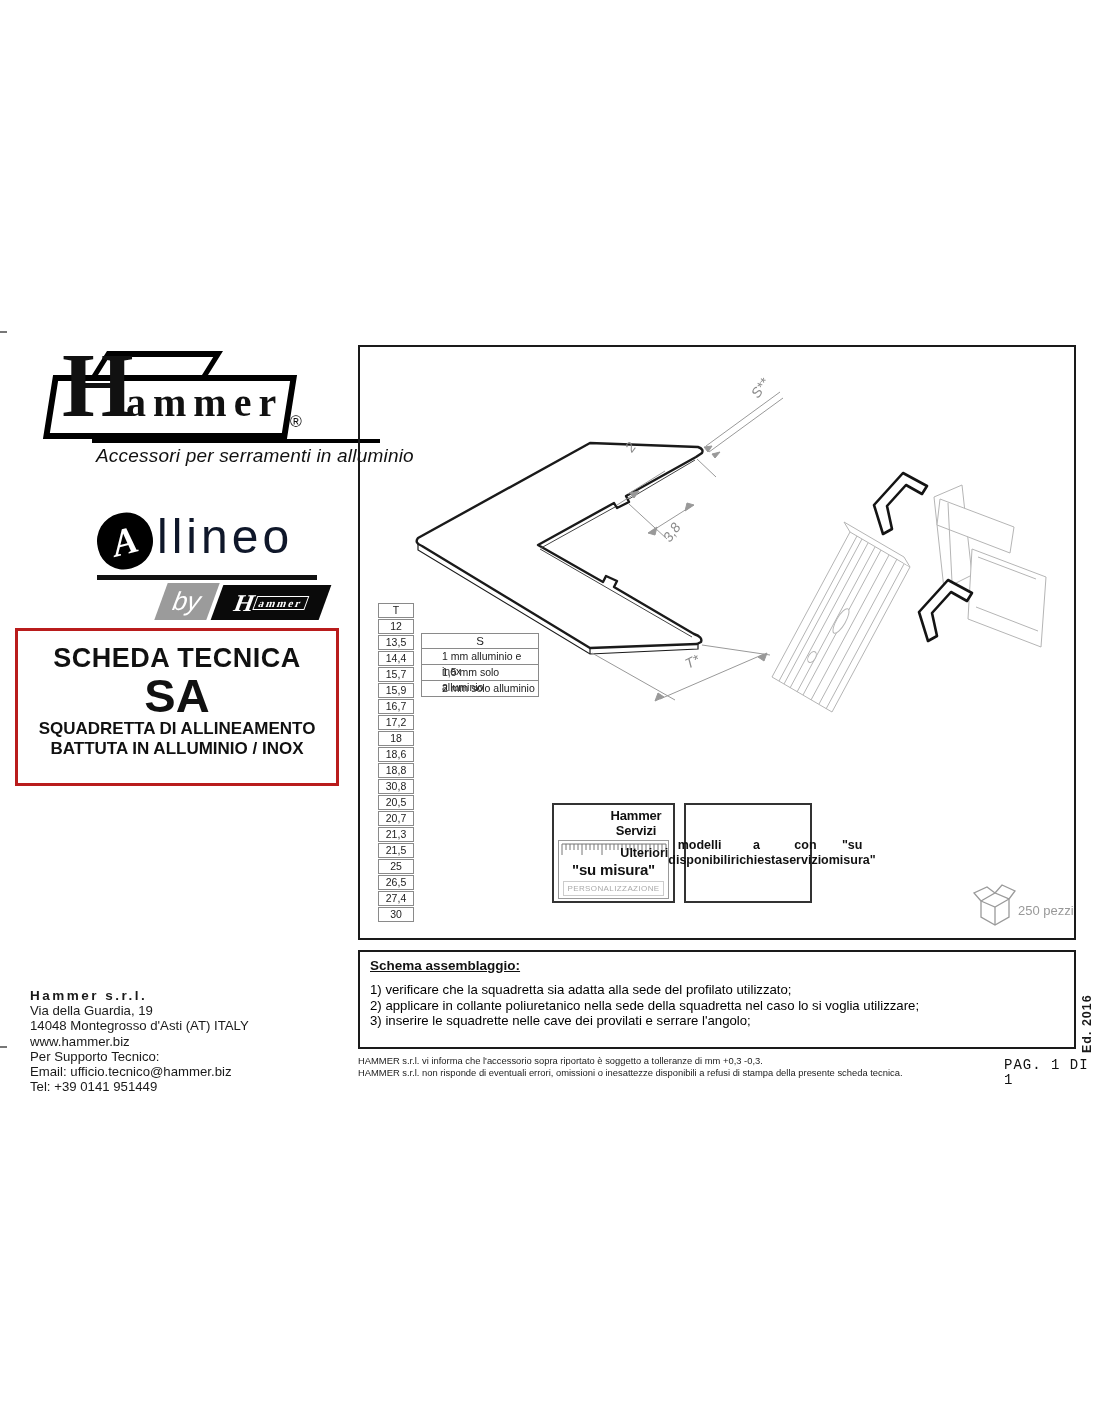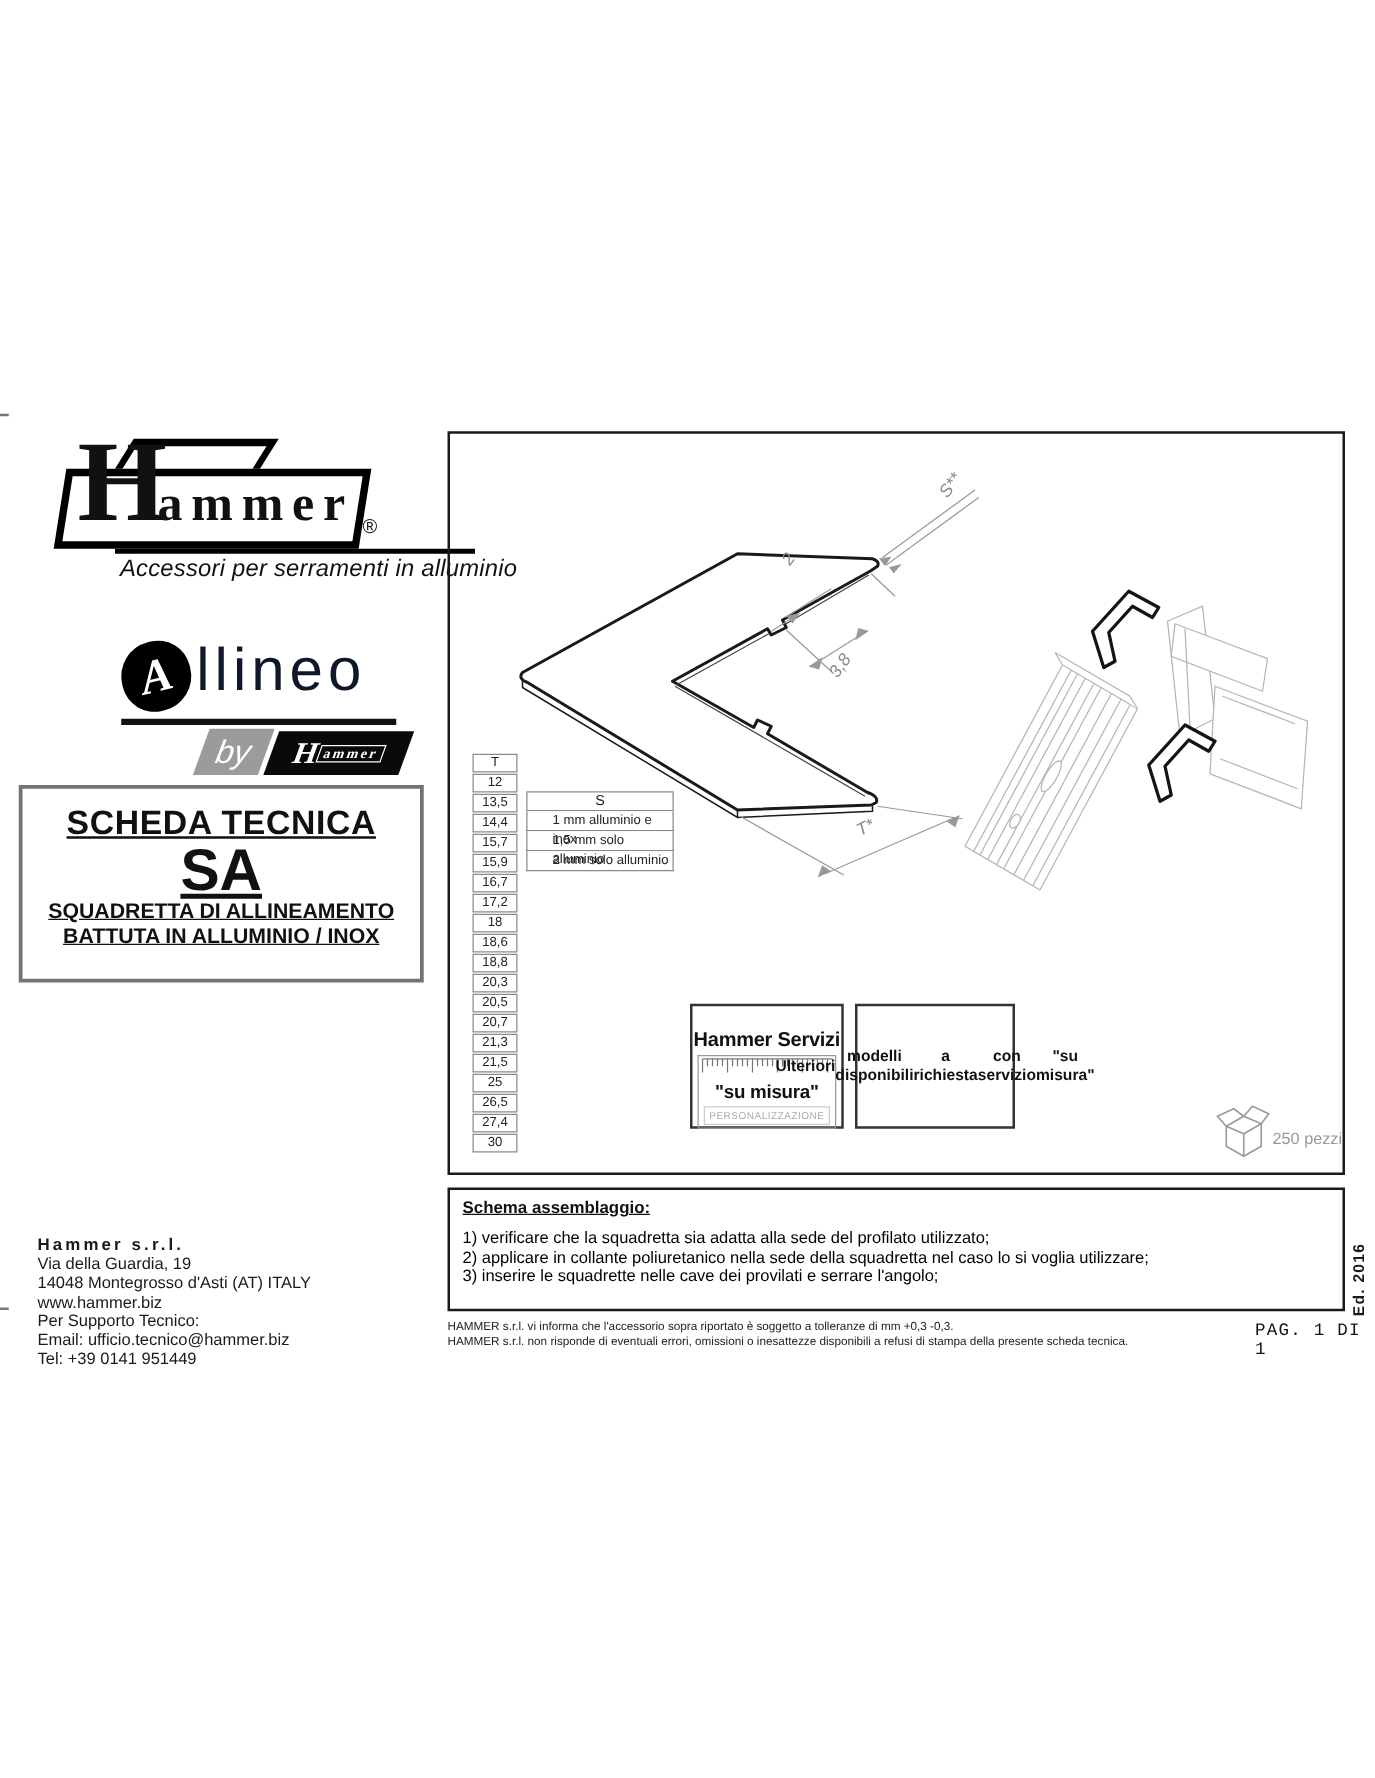--- a/index.html
+++ b/index.html
@@ -34,21 +34,21 @@
   .al-by{left:64px;top:76px;width:52px;height:37px;background:#9b9b9b;transform:skewX(-20deg);
          display:flex;align-items:center;justify-content:center;}
   .al-by span{color:#fff;font-style:italic;font-size:26px;transform:skewX(10deg);}
   .al-hm{left:120px;top:78px;width:108px;height:35px;background:#0a0a0a;transform:skewX(-20deg);
          display:flex;align-items:center;justify-content:center;gap:1px;}
   .al-hm .h{color:#fff;font-family:"Liberation Serif",serif;font-weight:900;font-size:24px;line-height:1;}
   .al-hm .rest{color:#fff;font-family:"Liberation Serif",serif;font-weight:700;font-size:11px;
                letter-spacing:2px;border:1px solid #fff;padding:0 3px;}
 
   
-  .sheetbox{left:15px;top:628px;width:318px;height:152px;border:3px solid #737373;text-align:center;text-decoration:underline;}
+  .sheetbox{left:15px;top:628px;width:318px;height:152px;border:3px solid #b91c1c;text-align:center;}
   .sheet-title{margin-top:12px;font-size:27px;font-weight:800;letter-spacing:.5px;}
   .sheet-code{font-size:47px;font-weight:800;line-height:.95;}
   .sheet-sub{font-size:17px;font-weight:700;line-height:20px;}
 
   
   .panel{left:358px;top:345px;width:714px;height:591px;border:2px solid #1a1a1a;}
   .panel-title{left:8px;top:8px;font-size:18px;letter-spacing:-.3px;color:#000;
                text-decoration:underline;white-space:nowrap;}
 
   
@@ -57,21 +57,21 @@
          font-size:10.5px;line-height:13px;text-align:center;background:#fff;color:#222;}
   
   .stable{left:61px;top:286px;width:118px;}
   .scell{box-sizing:border-box;border:1px solid #8a8a8a;border-top:none;font-size:10.5px;
          height:16px;line-height:15px;padding-left:20px;background:#fff;color:#222;}
   .scell.head{border-top:1px solid #8a8a8a;text-align:center;padding-left:0;font-size:11.5px;}
 
   
   .servizi{left:192px;top:456px;width:123px;height:100px;border:2px solid #333;box-sizing:border-box;
            text-align:center;}
-  .servizi-title{font-size:16px;font-weight:700;margin-top:19px;letter-spacing:-.2px;}
+  .servizi-title{font-size:13px;font-weight:700;margin-top:3px;letter-spacing:-.2px;padding-left:45px;}
   .servizi-inner{margin:2px 4px 0 4px;border:1px solid #999;padding:1px 2px 2px 2px;}
   .servizi-quote{font-size:15px;font-weight:700;letter-spacing:-.2px;margin-top:1px;}
   .servizi-foot{margin:3px 2px 0 2px;border:1px solid #ccc;color:#aaa;font-size:8px;
                 letter-spacing:.4px;padding:2px 0;}
   .infobox{left:324px;top:456px;width:128px;height:100px;border:2px solid #333;box-sizing:border-box;
            display:flex;align-items:center;justify-content:center;}
   .infoline{font-size:12.5px;font-weight:700;line-height:15px;text-align:center;}
 
   .pezzi{left:658px;top:556px;font-size:13px;color:#999;}
 
@@ -216,21 +216,21 @@
       <div class="tcell">12</div>
       <div class="tcell">13,5</div>
       <div class="tcell">14,4</div>
       <div class="tcell">15,7</div>
       <div class="tcell">15,9</div>
       <div class="tcell">16,7</div>
       <div class="tcell">17,2</div>
       <div class="tcell">18</div>
       <div class="tcell">18,6</div>
       <div class="tcell">18,8</div>
-      <div class="tcell">20,3</div>
+      <div class="tcell">30,8</div>
       <div class="tcell">20,5</div>
       <div class="tcell">20,7</div>
       <div class="tcell">21,3</div>
       <div class="tcell">21,5</div>
       <div class="tcell">25</div>
       <div class="tcell">26,5</div>
       <div class="tcell">27,4</div>
       <div class="tcell">30</div>
     </div>
 

